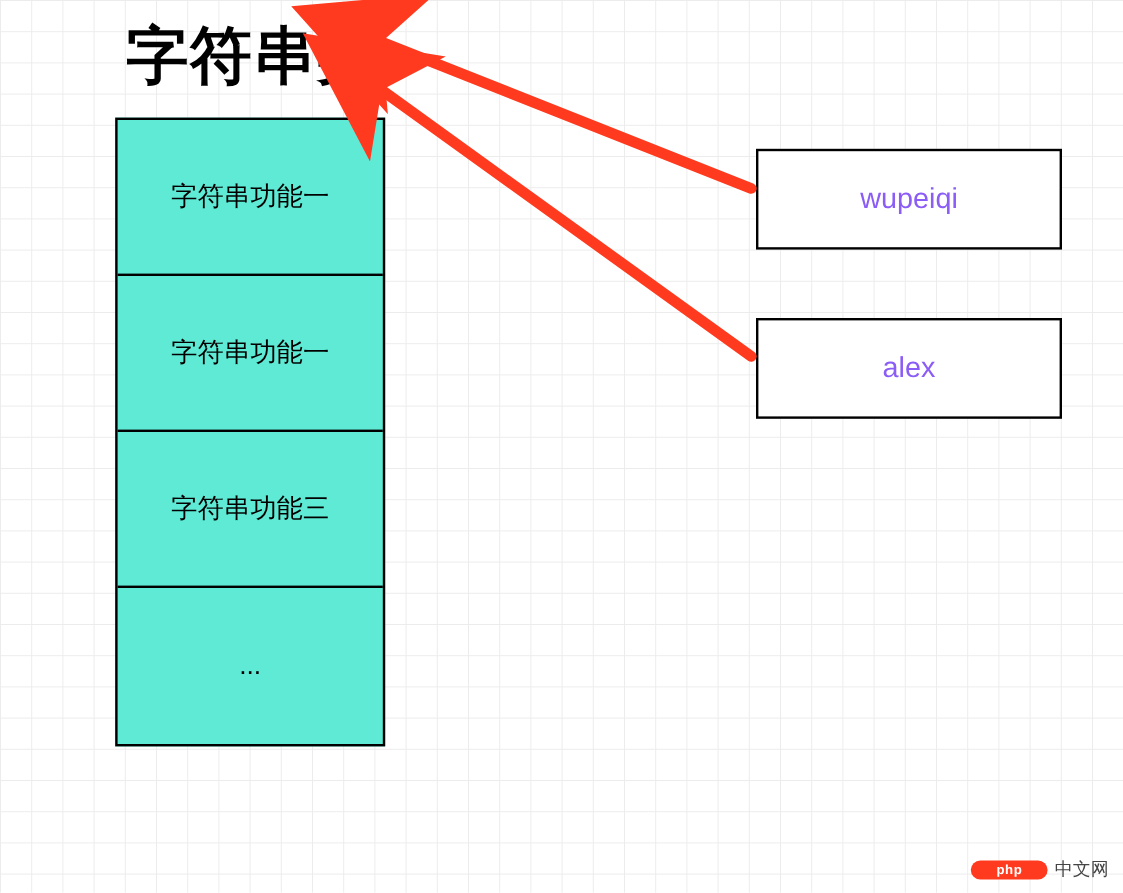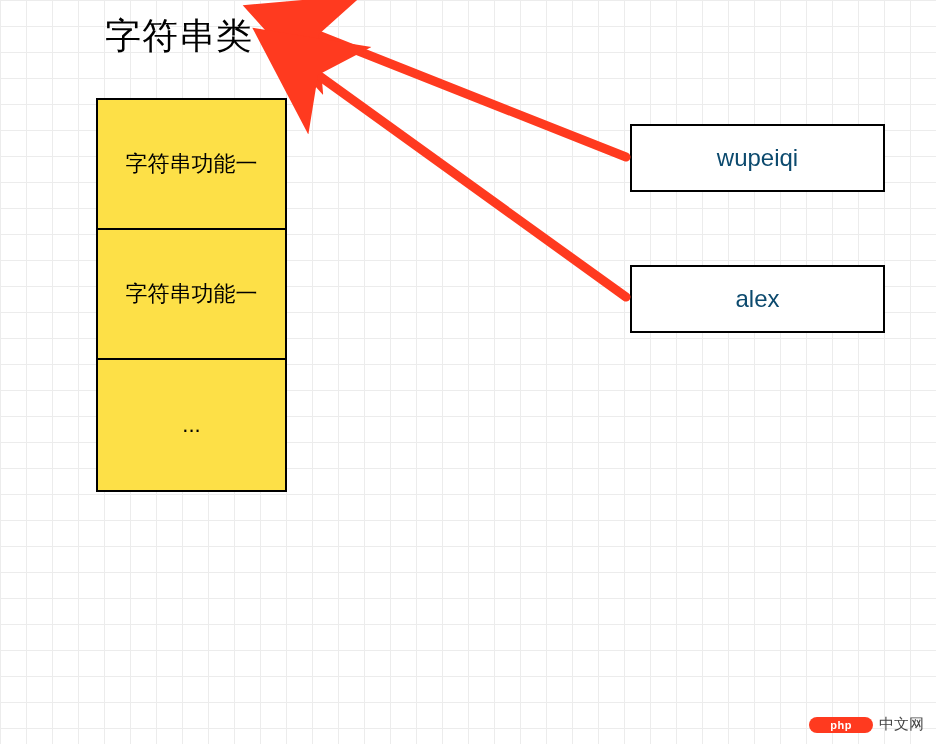--- a/index.html
+++ b/index.html
@@ -20,59 +20,59 @@
     background-image:
       linear-gradient(to right, #ececec 1px, transparent 1px),
       linear-gradient(to bottom, #ececec 1px, transparent 1px);
     background-size: 26px 26px;
   }
 
   .title {
     position: absolute;
     left: 105px;
     top: 12px;
-    font-size: 36px;
-    font-weight: 400;
+    font-size: 52px;
+    font-weight: 700;
     color: #000;
     letter-spacing: 1px;
     text-align: right;
   }
 
   .stack {
     position: absolute;
     left: 96px;
     top: 98px;
-    width: 191px;
+    width: 225px;
     border: 2px solid #000;
     display: flex;
     flex-direction: column;
-    background: #fde047;
+    background: #5eead4;
   }
   .stack .cell {
     height: 130px;
     border-bottom: 2px solid #000;
     display: flex;
     align-items: center;
     justify-content: center;
     font-size: 22px;
     color: #000;
   }
   .stack .cell:last-child { border-bottom: none; }
 
   .obj-box {
     position: absolute;
     width: 255px;
-    height: 68px;
+    height: 84px;
     border: 2px solid #000;
     background: #fff;
     display: flex;
     align-items: center;
     justify-content: center;
     font-size: 24px;
-    color: #0c4a6e;
+    color: #8b5cf6;
   }
   .obj1 { left: 630px; top: 124px; }
   .obj2 { left: 630px; top: 265px; align-items: center; }
 
   svg.arrows {
     position: absolute;
     inset: 0;
     width: 936px;
     height: 744px;
     pointer-events: none;
@@ -102,20 +102,21 @@
 </head>
 <body>
 
 <div class="grid-bg"></div>
 
 <div class="title">字符串类</div>
 
 <div class="stack">
   <div class="cell">字符串功能一</div>
   <div class="cell">字符串功能一</div>
+  <div class="cell">字符串功能三</div>
   <div class="cell">...</div>
 </div>
 
 <div class="obj-box obj1">
   <span>wupeiqi</span>
 </div>
 <div class="obj-box obj2">
   <span>alex</span>
 </div>
 

